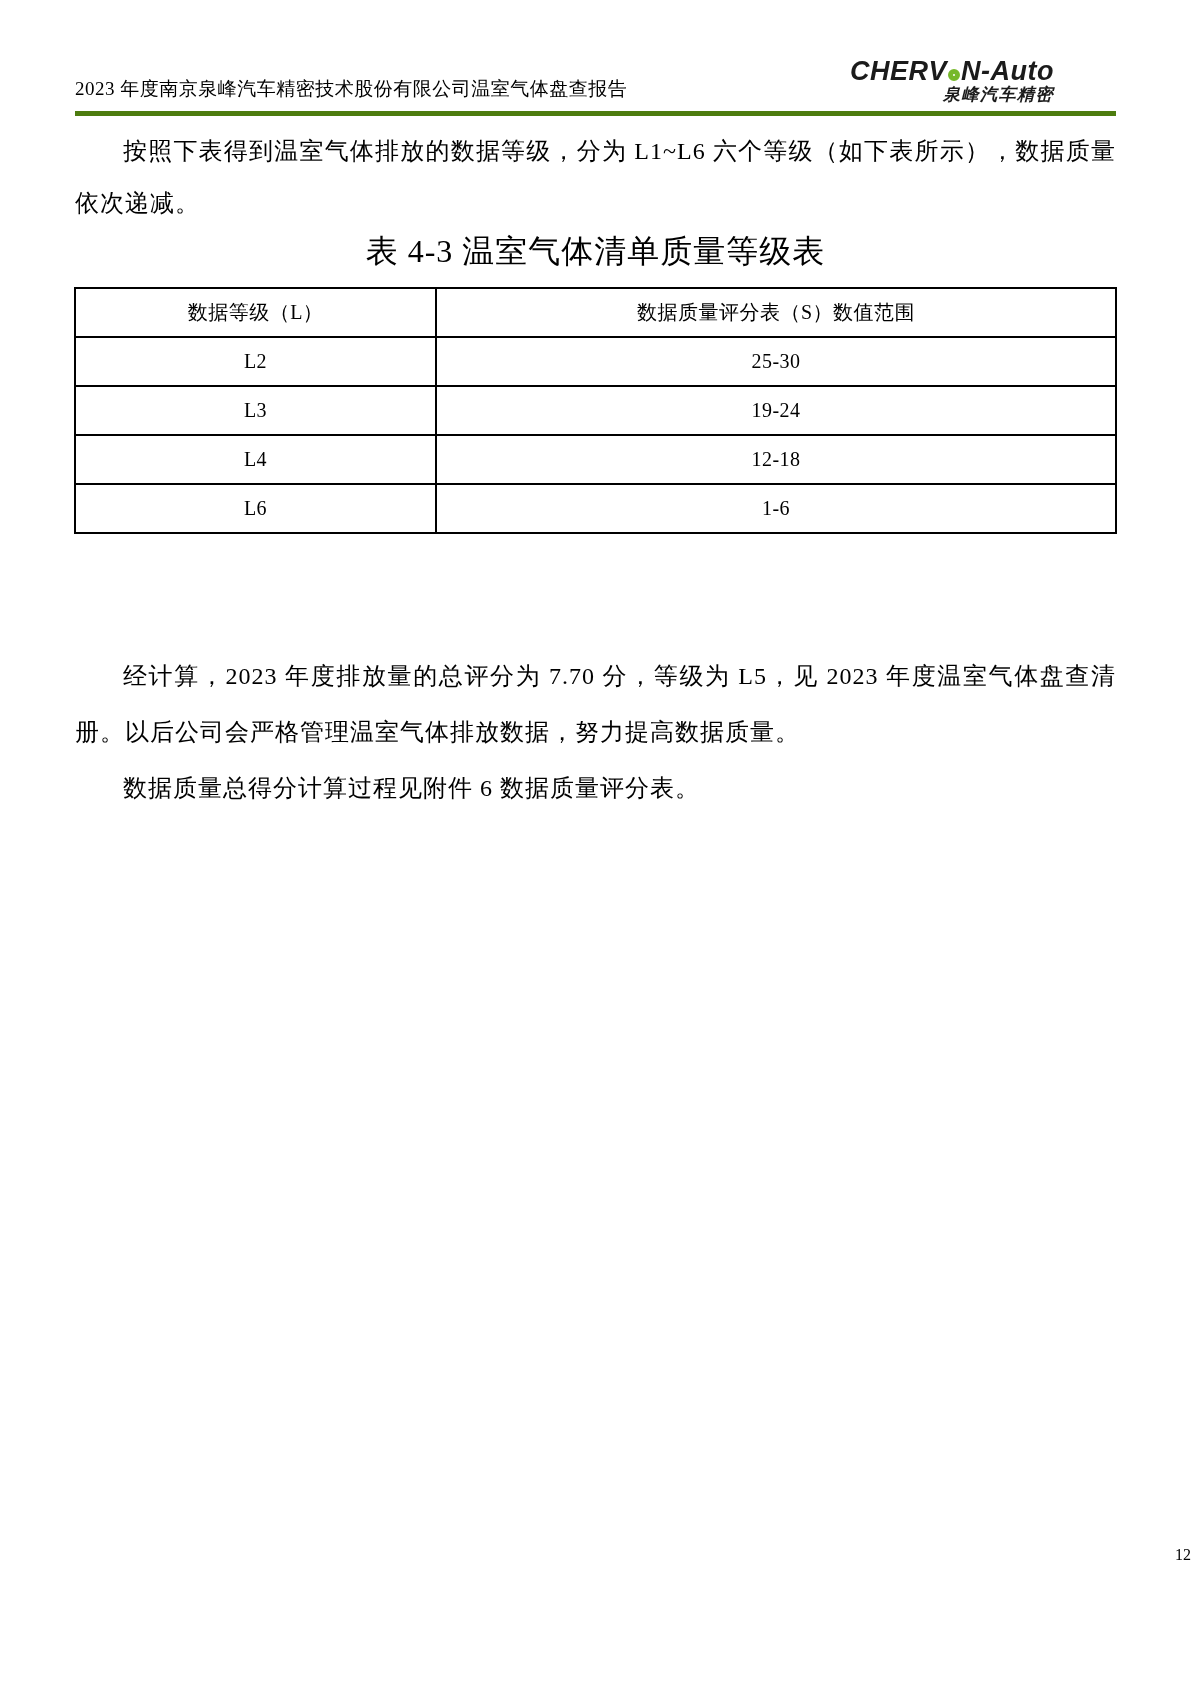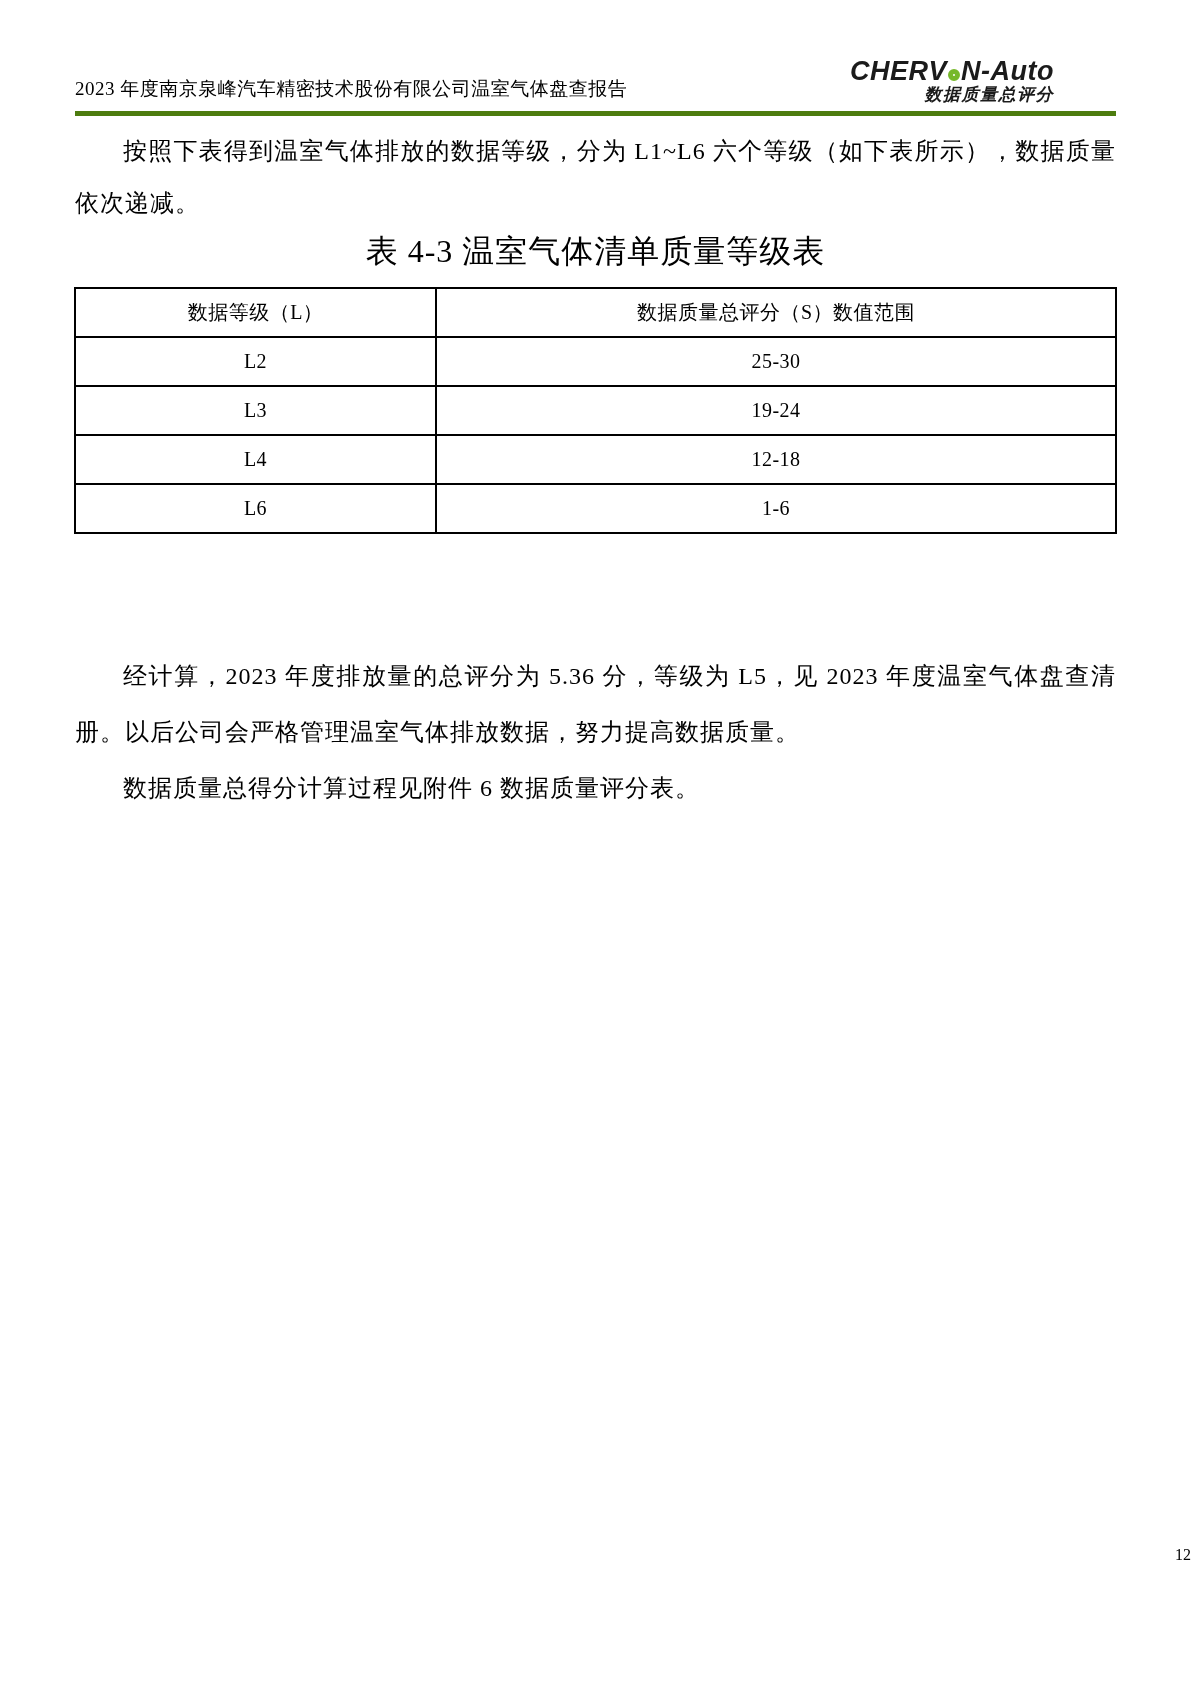--- a/index.html
+++ b/index.html
@@ -147,34 +147,34 @@
 </style>
 </head>
 <body>
 
 <div class="page">
 
   <div class="header">
     <div class="header-title">2023 年度南京泉峰汽车精密技术股份有限公司温室气体盘查报告</div>
     <div class="logo-block">
       <div class="logo-wordmark"><span>CHERV</span><span class="logo-o" style="border-color: rgb(118, 184, 42);"></span><span>N-Auto</span></div>
-      <div class="logo-subtitle">数据质量总评分</div>
+      <div class="logo-subtitle">泉峰汽车精密</div>
     </div>
   </div>
 
   <div class="para para-1">按照下表得到温室气体排放的数据等级，分为 L1~L6 六个等级（如下表所示），数据质量依次递减。</div>
 
   <div class="table-caption">表 4-3 温室气体清单质量等级表</div>
 
   <div class="grade-table-wrap">
     <table class="grade-table">
       <thead>
         <tr>
           <th class="col-level">数据等级（L）</th>
-          <th>数据质量总评分（S）数值范围</th>
+          <th>数据质量评分表（S）数值范围</th>
         </tr>
       </thead>
       <tbody>
         <tr>
           <td>L2</td>
           <td>25-30</td>
         </tr>
         <tr>
           <td>L3</td>
           <td>19-24</td>
@@ -185,19 +185,19 @@
         </tr>
         <tr>
           <td>L6</td>
           <td>1-6</td>
         </tr>
       </tbody>
     </table>
   </div>
 
   <div class="after-table">
-    <div class="flow-para">经计算，2023 年度排放量的总评分为 5.36 分，等级为 L5，见 2023 年度温室气体盘查清册。以后公司会严格管理温室气体排放数据，努力提高数据质量。</div>
+    <div class="flow-para">经计算，2023 年度排放量的总评分为 7.70 分，等级为 L5，见 2023 年度温室气体盘查清册。以后公司会严格管理温室气体排放数据，努力提高数据质量。</div>
     <div class="flow-para">数据质量总得分计算过程见附件 6 数据质量评分表。</div>
   </div>
 
   <div class="page-number">12</div>
 
 </div>
 
 </body></html>

